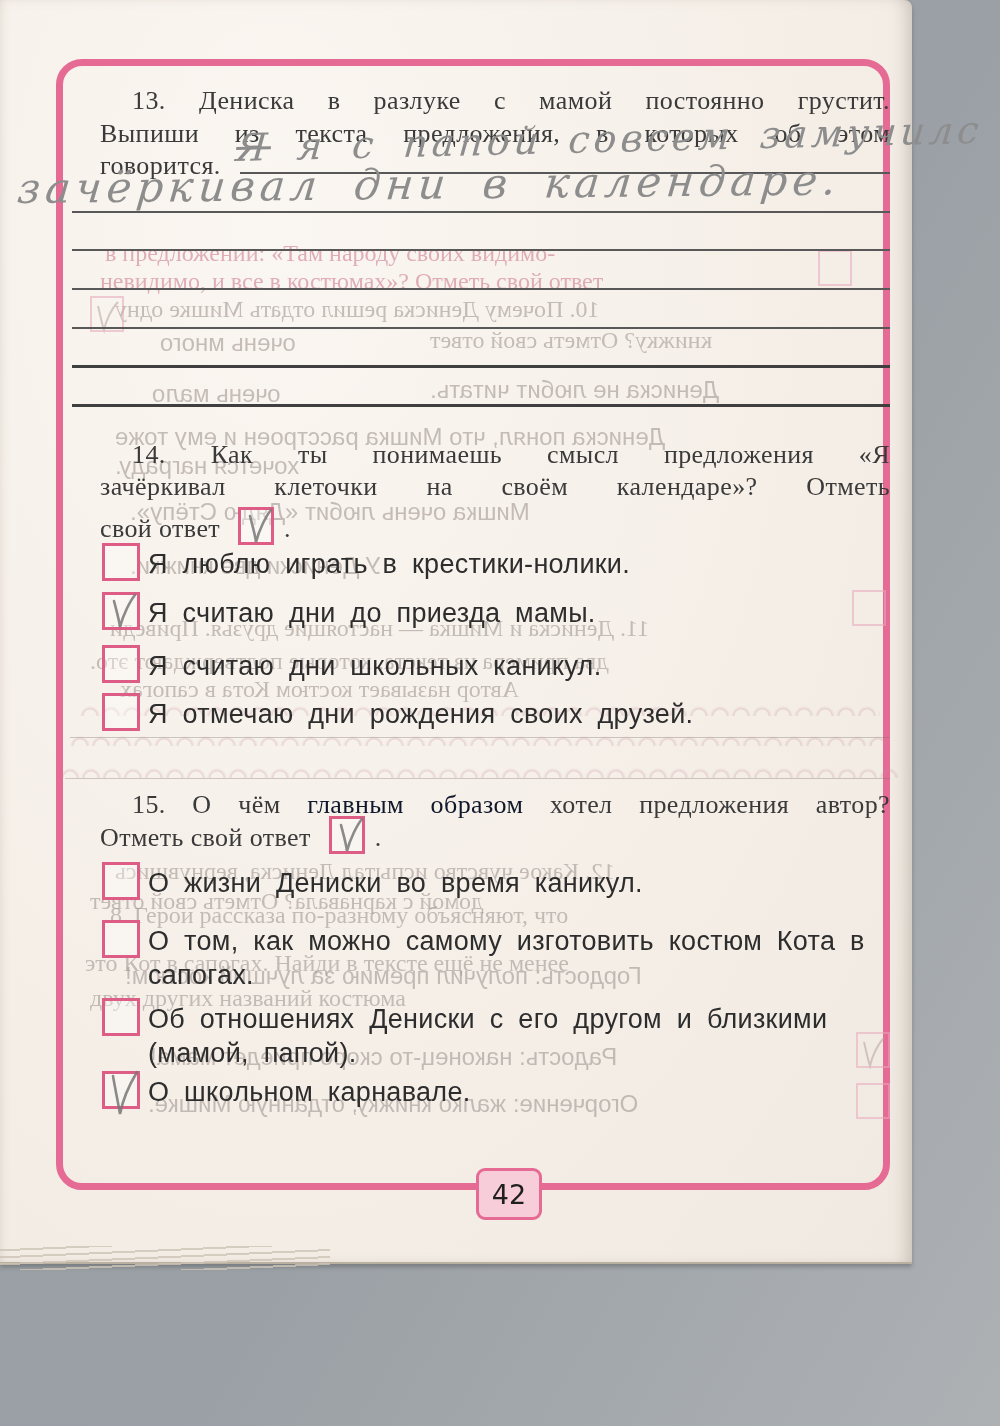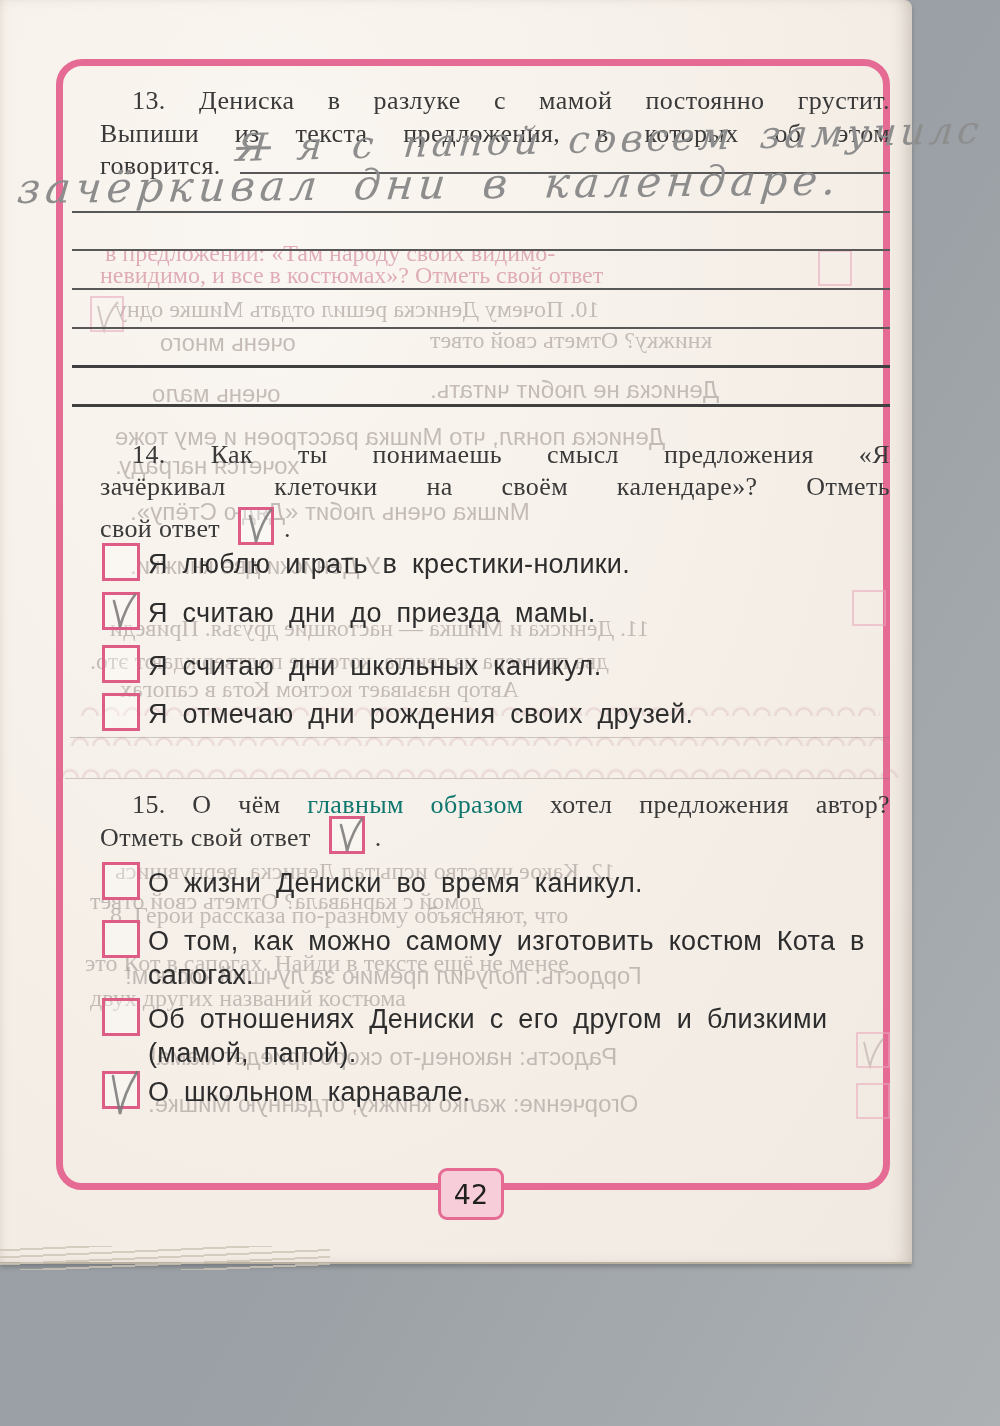--- a/index.html
+++ b/index.html
@@ -20,34 +20,34 @@
     position:absolute;left:0;top:1246px;width:330px;height:24px;
     background:repeating-linear-gradient(-2.5deg,rgba(0,0,0,0) 0 5px,#cdc4b6 5px 7px);
     opacity:.8;
   }
   
   .frame{
     position:absolute;left:56px;top:59px;width:820px;height:1117px;
     border:7px solid #e56a94;border-radius:26px;
   }
   .page-badge{
-    position:absolute;left:438px;top:1168px;width:60px;height:46px;
+    position:absolute;left:476px;top:1168px;width:60px;height:46px;
     background:#f8cdda;border:3px solid #e56a94;border-radius:9px;
     display:flex;align-items:center;justify-content:center;
     font-family:"DejaVu Sans",sans-serif;font-size:27px;color:#1f1f1f;
   }
   
   .tline{
     position:absolute;left:100px;width:790px;
     font-size:26px;line-height:33px;color:#3a3a3a;letter-spacing:.4px;
     white-space:nowrap;
   }
   .jline{white-space:normal;text-align:justify;text-align-last:justify;}
   .indent{ text-indent:32px; }
-  .accent{color:#0f766e;}
+  .accent{color:#0f172a;}
   .inline-row{display:flex;align-items:center;white-space:nowrap;}
   
   .rule{position:absolute;height:2px;background:#585858;}
   .rule.dark{background:#3f3f3f;height:3px;}
   
   .hand{
     position:absolute;color:#8d8d8d;
     font-family:"DejaVu Serif",serif;font-style:italic;
     transform-origin:left top;z-index:5;white-space:nowrap;
   }
@@ -96,21 +96,21 @@
 
 <div class="paper"></div>
 <div class="page-stack"></div>
 <div class="frame"></div>
 <div class="page-badge">
   <span>42</span>
 </div>
 
 <div id="bleed-layer">
     <div class="bleed p" style="top: 240px; left: 105px;">в предложении: «Там народу своих видимо-</div>
-    <div class="bleed p" style="top: 262px; left: 100px;">невидимо, и все в костюмах»? Отметь свой ответ</div>
+    <div class="bleed p" style="top: 268px; left: 100px;">невидимо, и все в костюмах»? Отметь свой ответ</div>
     <div class="bleed m" style="top: 296px; left: 115px;">10. Почему Дениска решил отдать Мишке одну</div>
     <div class="bleed m" style="top: 327px; left: 430px;">книжку? Отметь свой ответ</div>
     <div class="bleed m s" style="top: 329px; left: 160px;">очень много</div>
     <div class="bleed m s" style="top: 380px; left: 152px;">очень мало</div>
     <div class="bleed m s" style="top: 376px; left: 430px;">Дениска не любит читать.</div>
     <div class="bleed m s" style="top: 423px; left: 115px;">Дениска понял, что Мишка расстроен и ему тоже</div>
     <div class="bleed m s" style="top: 452px; left: 115px;">хочется награду.</div>
     <div class="bleed m s" style="top: 498px; left: 130px;">Мишка очень любит «Дядю Стёпу».</div>
     <div class="bleed m s" style="top: 552px; left: 130px;">У Дениски две книжки.</div>
     <div class="bleed m" style="top: 615px; left: 110px;">11. Дениска и Мишка — настоящие друзья. Приведи</div>

